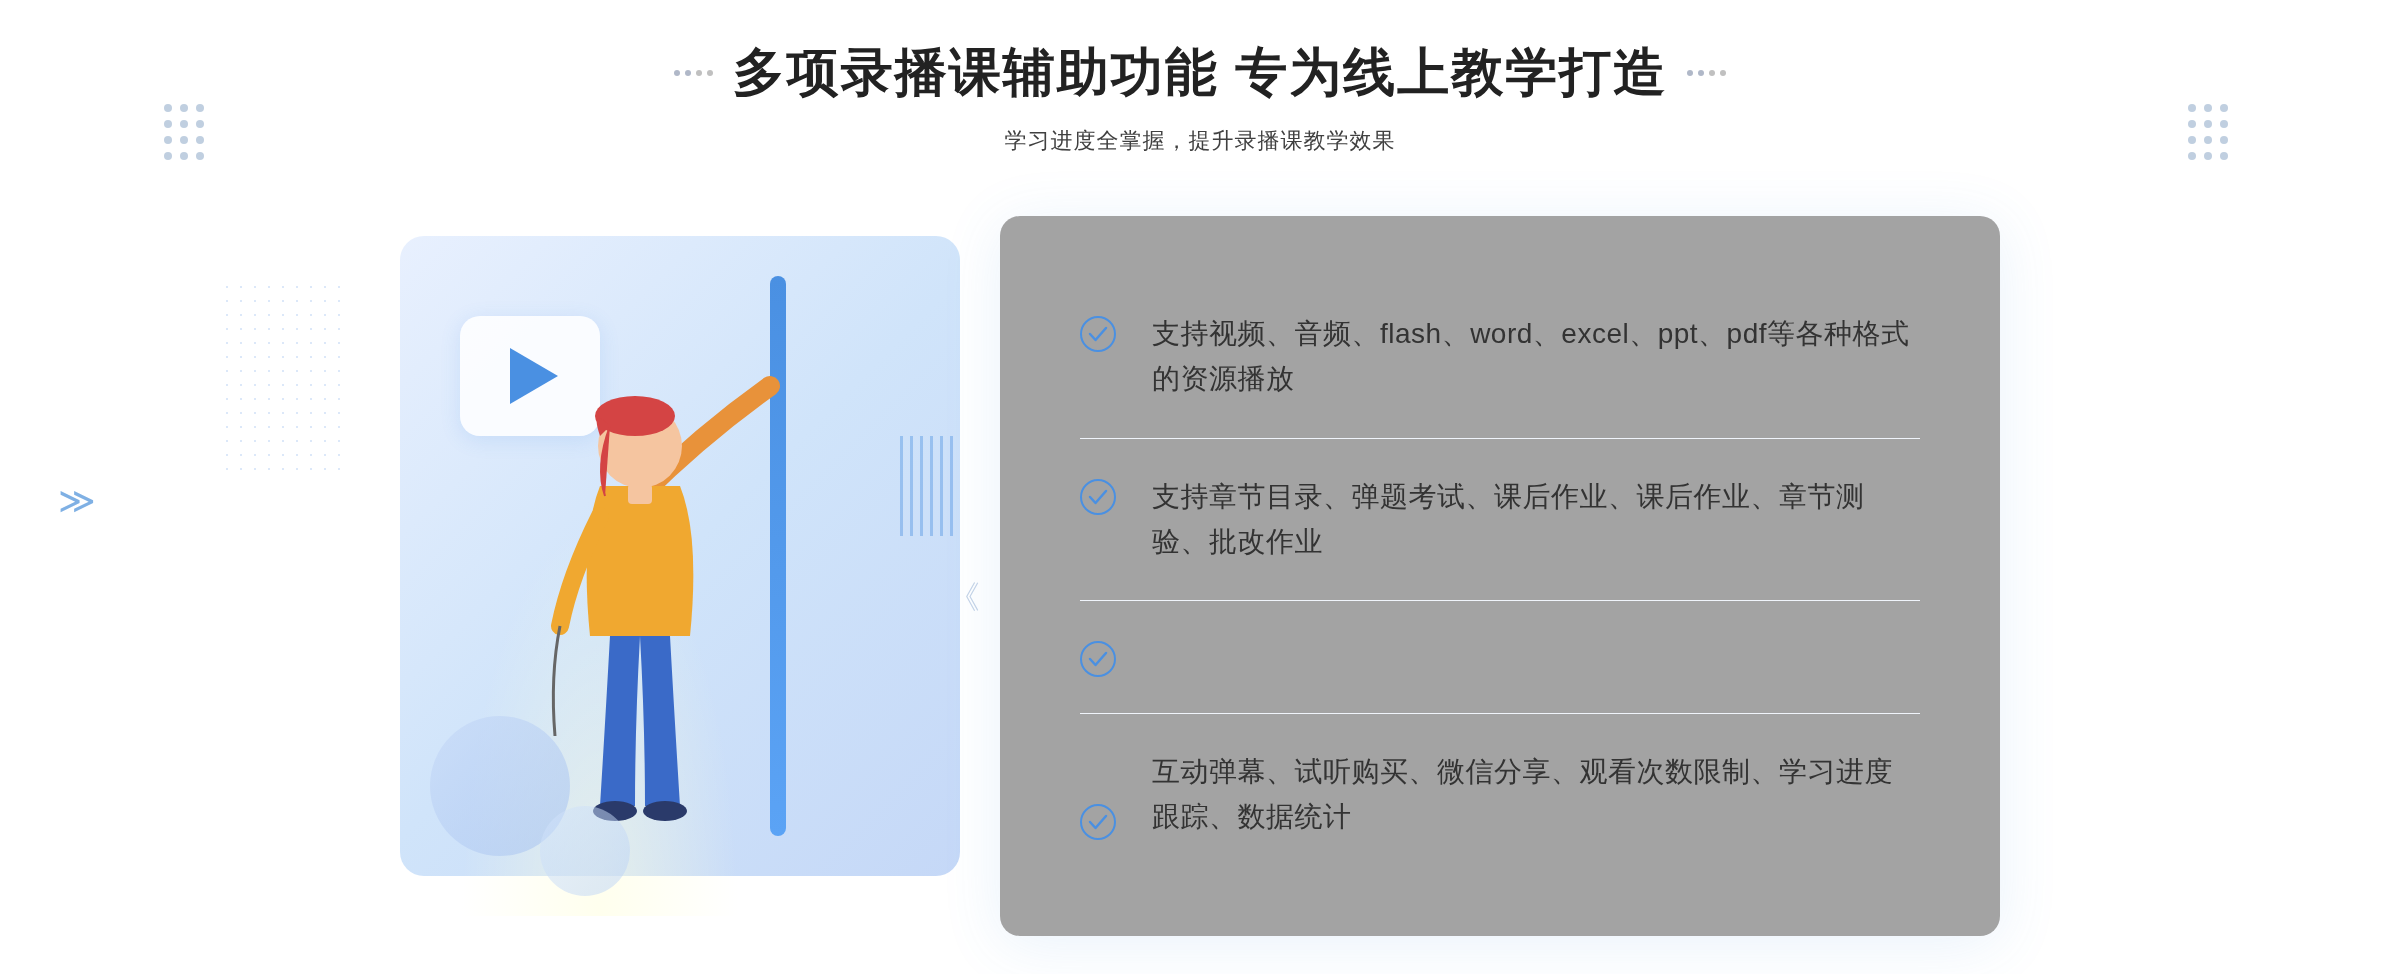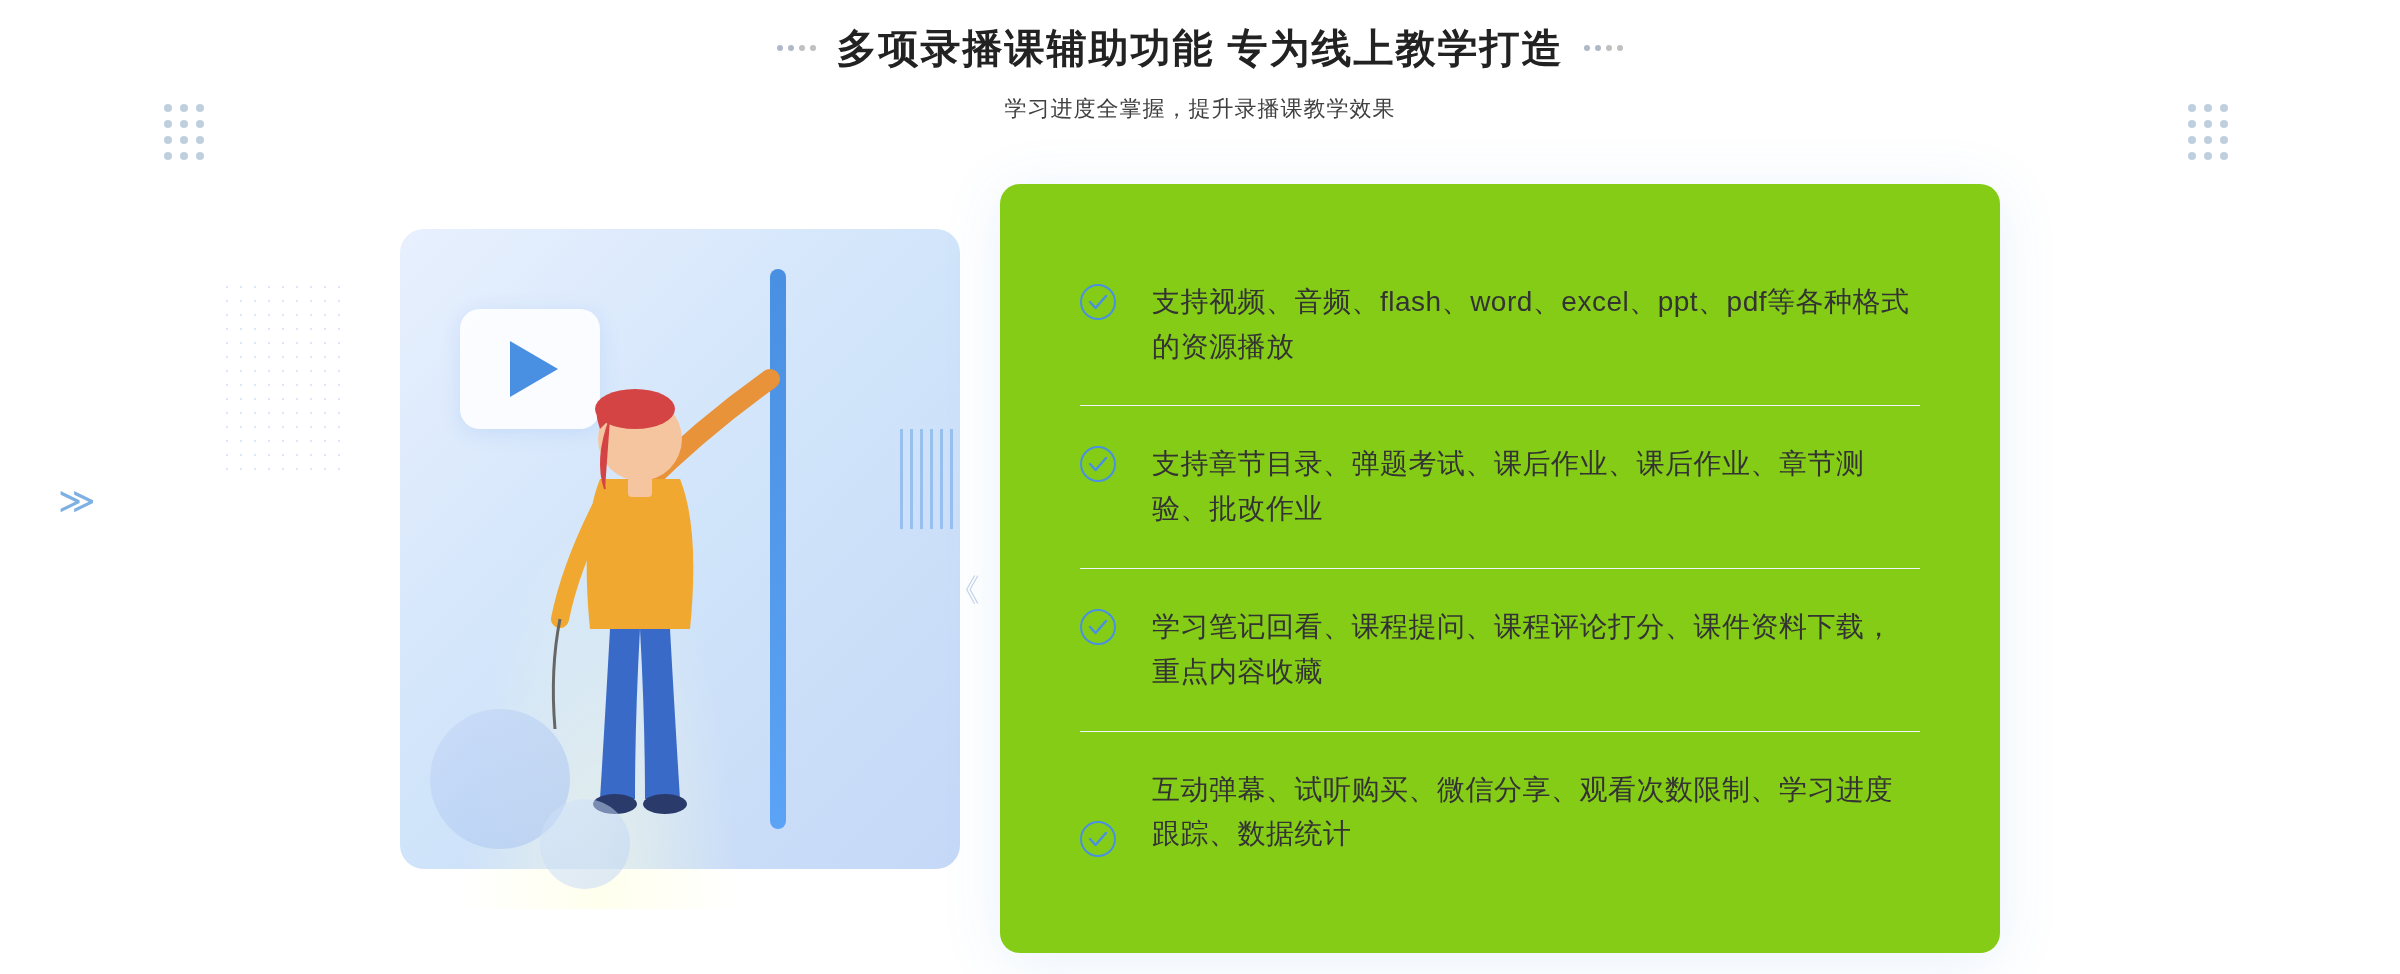--- a/index.html
+++ b/index.html
@@ -80,21 +80,21 @@
       background: #c0c0c0;
       border-radius: 50%;
     }
 
     .header-dots span:nth-child(1),
     .header-dots span:nth-child(2) {
       background: #b0b8c8;
     }
 
     .header-title {
-      font-size: 40px;
+      font-size: 52px;
       font-weight: 700;
       color: #222222;
       letter-spacing: 2px;
     }
 
     .header-subtitle {
       font-size: 22px;
       color: #404040;
       letter-spacing: 1px;
     }
@@ -236,21 +236,21 @@
       left: 60px;
       width: 280px;
       height: 400px;
       background: radial-gradient(ellipse at 50% 100%, rgba(255,255,220,0.5) 0%, transparent 70%);
       pointer-events: none;
     }
 
     
     .features-card {
       flex: 1;
-      background: #84cc16;
+      background: #a3a3a3;
       border-radius: 20px;
       box-shadow: 0 8px 60px rgba(74,144,226,0.12);
       padding: 60px 80px;
       margin-left: -40px;
       z-index: 2;
     }
 
     .feature-item {
       display: flex;
       align-items: flex-start;
@@ -442,21 +442,20 @@
       <span class="feature-text">支持章节目录、弹题考试、课后作业、课后作业、章节测验、批改作业</span>
     </div>
 
     <div class="feature-item">
       <div class="check-icon">
         <svg viewBox="0 0 36 36" fill="none" xmlns="http://www.w3.org/2000/svg">
           <circle cx="18" cy="18" r="17" stroke="#4a90e2" stroke-width="2" fill="none"></circle>
           <path d="M10 18 L15.5 24 L26 12" stroke="#4a90e2" stroke-width="2.5" stroke-linecap="round" stroke-linejoin="round" fill="none"></path>
         </svg>
       </div>
-      <span class="feature-text">学习笔记回看、课程提问、课程评论打分、课件资料下载，重点内容收藏</span>
     </div>
 
     <div class="feature-item">
       <div class="check-icon">
         <svg viewBox="0 0 36 36" fill="none" xmlns="http://www.w3.org/2000/svg">
           <circle cx="18" cy="18" r="17" stroke="#4a90e2" stroke-width="2" fill="none"></circle>
           <path d="M10 18 L15.5 24 L26 12" stroke="#4a90e2" stroke-width="2.5" stroke-linecap="round" stroke-linejoin="round" fill="none"></path>
         </svg>
       </div>
       <span class="feature-text">互动弹幕、试听购买、微信分享、观看次数限制、学习进度跟踪、数据统计</span>

